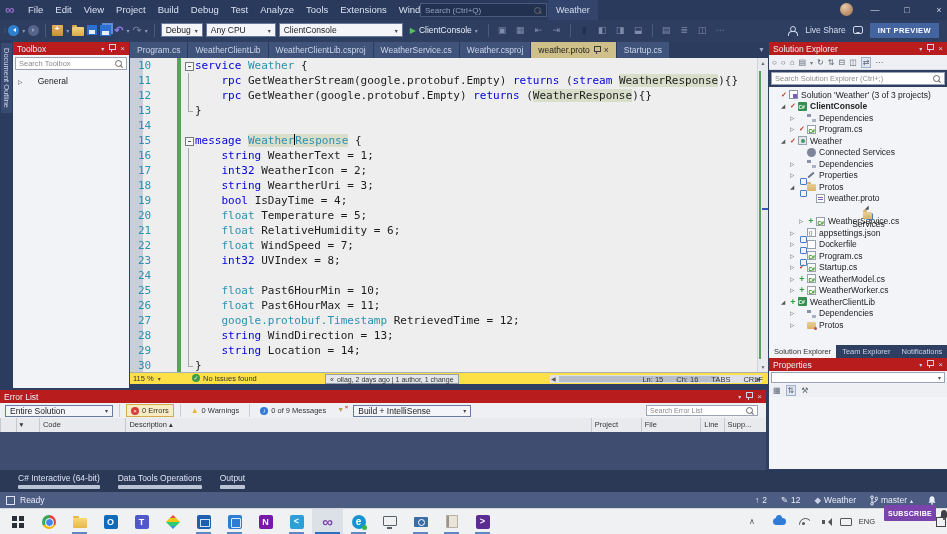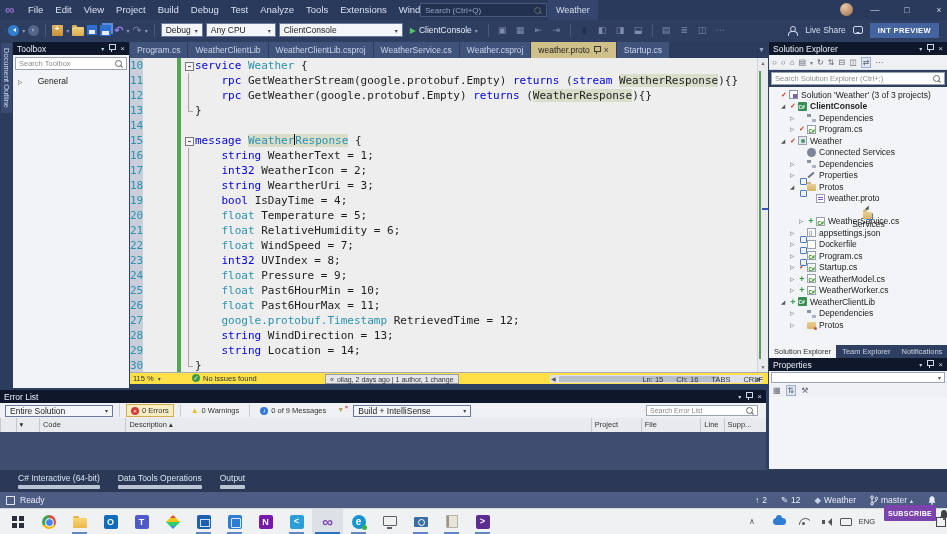--- a/index.html
+++ b/index.html
@@ -48,21 +48,21 @@
 #ls-icon::after{content:"";position:absolute;left:0;top:5px;width:8px;height:4px;border:1px solid #cdd6ea;border-bottom:none;border-radius:4px 4px 0 0}
 #ls-label{color:#d5def0;font-size:8.5px}
 #fb-icon{width:10px;height:8px;border:1px solid #cdd6ea;border-radius:2px;position:relative}
 #fb-icon::after{content:"";position:absolute;left:2px;bottom:-3px;border:2px solid transparent;border-top-color:#cdd6ea}
 #preview-badge{background:#44649f;color:#fff;font-size:7.5px;font-weight:bold;letter-spacing:.4px;padding:3px 8px}
 
 #doc-strip{position:absolute;left:0;top:40px;width:13px;height:430px;background:#2c3c5e}
 #doc-strip .vtab{margin:3px 1px;writing-mode:vertical-rl;font-size:7.5px;color:#c9d3e8;background:#3a4b72;padding:5px 1px;border-radius:1px}
 .panel{background:#f2f3f6}
 #toolbox{position:absolute;left:13px;top:42px;width:116px;height:346px}
-.panel-title{height:13px;background:#0f172a;color:#e9eef9;font-size:8.5px;display:flex;align-items:center;padding:0 4px;white-space:nowrap}
+.panel-title{height:13px;background:#b91c1c;color:#e9eef9;font-size:8.5px;display:flex;align-items:center;padding:0 4px;white-space:nowrap}
 .pt-icons{margin-left:auto;display:flex;gap:5px;align-items:center;color:#cdd6ea}
 .pt-caret{font-size:6px}
 .pinico{position:relative;width:6px;height:9px}
 .pinico::before{content:"";position:absolute;left:0;top:0;width:5px;height:4px;border:1px solid currentColor}
 .pinico::after{content:"";position:absolute;left:2px;top:5px;width:1px;height:3px;background:currentColor}
 .pt-x{font-size:8px}
 .search-row{margin:2px;height:13px;background:#fff;border:1px solid #9aa3b5;display:flex;align-items:center;justify-content:space-between;padding:0 3px}
 .search-row .ph{color:#8c8c8c;font-size:7.5px;white-space:nowrap;overflow:hidden}
 .mag{position:relative;width:9px;height:9px;flex:none}
 .mag::before{content:"";position:absolute;left:1px;top:1px;width:5px;height:5px;border:1px solid #666;border-radius:50%}
@@ -74,21 +74,21 @@
 #tabstrip{height:16px;background:#2c3c5f;display:flex;gap:1px;position:relative}
 .etab{background:#40537a;color:#ccd6ec;font-size:8.5px;display:flex;align-items:center;padding:0 7px;gap:4px;white-space:nowrap}
 .etab.active{background:#cfc089;color:#1c1c1c}
 .etab .tabico{color:#3a3a3a}
 #tab-overflow{position:absolute;right:3px;top:4px;color:#9aa7c6;font-size:7px}
 #codearea{position:absolute;left:0;top:16px;width:627px;height:314px;background:#eee;overflow:hidden}
 #margin-strip{position:absolute;left:0;top:0;width:13px;height:314px;background:#c9cfda}
 #changebar{position:absolute;left:47px;top:0;width:4px;height:314px;background:#53a653}
 #code{position:absolute;left:0;top:0}
 .cl{display:flex;height:15px;align-items:center}
-.ln{width:50px;padding-right:21px;text-align:left;color:#2b91af;font:11px "DejaVu Sans Mono",monospace;flex:none}
+.ln{width:50px;padding-right:21px;text-align:center;color:#2b91af;font:11px "DejaVu Sans Mono",monospace;flex:none}
 .fold{width:11px;height:15px;position:relative;margin-left:4px;flex:none}
 .fbox::before{content:"";position:absolute;left:1px;top:4px;width:7px;height:7px;border:1px solid #7a7a7a;background:#f5f5f5 linear-gradient(#555,#555) center/3px 1px no-repeat}
 .fline::before{content:"";position:absolute;left:4px;top:0;width:1px;height:15px;background:#a8a8a8}
 .fend::before{content:"";position:absolute;left:4px;top:0;width:4px;height:8px;border-left:1px solid #a8a8a8;border-bottom:1px solid #a8a8a8}
 .toks{font:11px/15px "DejaVu Sans Mono",monospace;white-space:pre}
 .tk-k{color:#0000dc}
 .tk-t{color:#2b91af}
 .tk-p{color:#1c1c1c}
 .tk-ph{color:#1c1c1c;background:#d9decb}
 .tk-th{color:#2b91af;background:#d9decb}
@@ -431,21 +431,20 @@
             <span class="toks"><span class="tk-p">    </span><span class="tk-t">float </span><span class="tk-p">WindSpeed = 7;</span></span>
           </div>
           <div class="cl">
             <span class="ln">23</span>
             <span class="fold fline"></span>
             <span class="toks"><span class="tk-p">    </span><span class="tk-k">int32 </span><span class="tk-p">UVIndex = 8;</span></span>
           </div>
           <div class="cl">
             <span class="ln">24</span>
             <span class="fold fline"></span>
-            <span class="toks"><span class="tk-p">    </span><span class="tk-t">float </span><span class="tk-p">Pressure = 9;</span></span>
           </div>
           <div class="cl">
             <span class="ln">25</span>
             <span class="fold fline"></span>
             <span class="toks"><span class="tk-p">    </span><span class="tk-t">float </span><span class="tk-p">Past6HourMin = 10;</span></span>
           </div>
           <div class="cl">
             <span class="ln">26</span>
             <span class="fold fline"></span>
             <span class="toks"><span class="tk-p">    </span><span class="tk-t">float </span><span class="tk-p">Past6HourMax = 11;</span></span>

